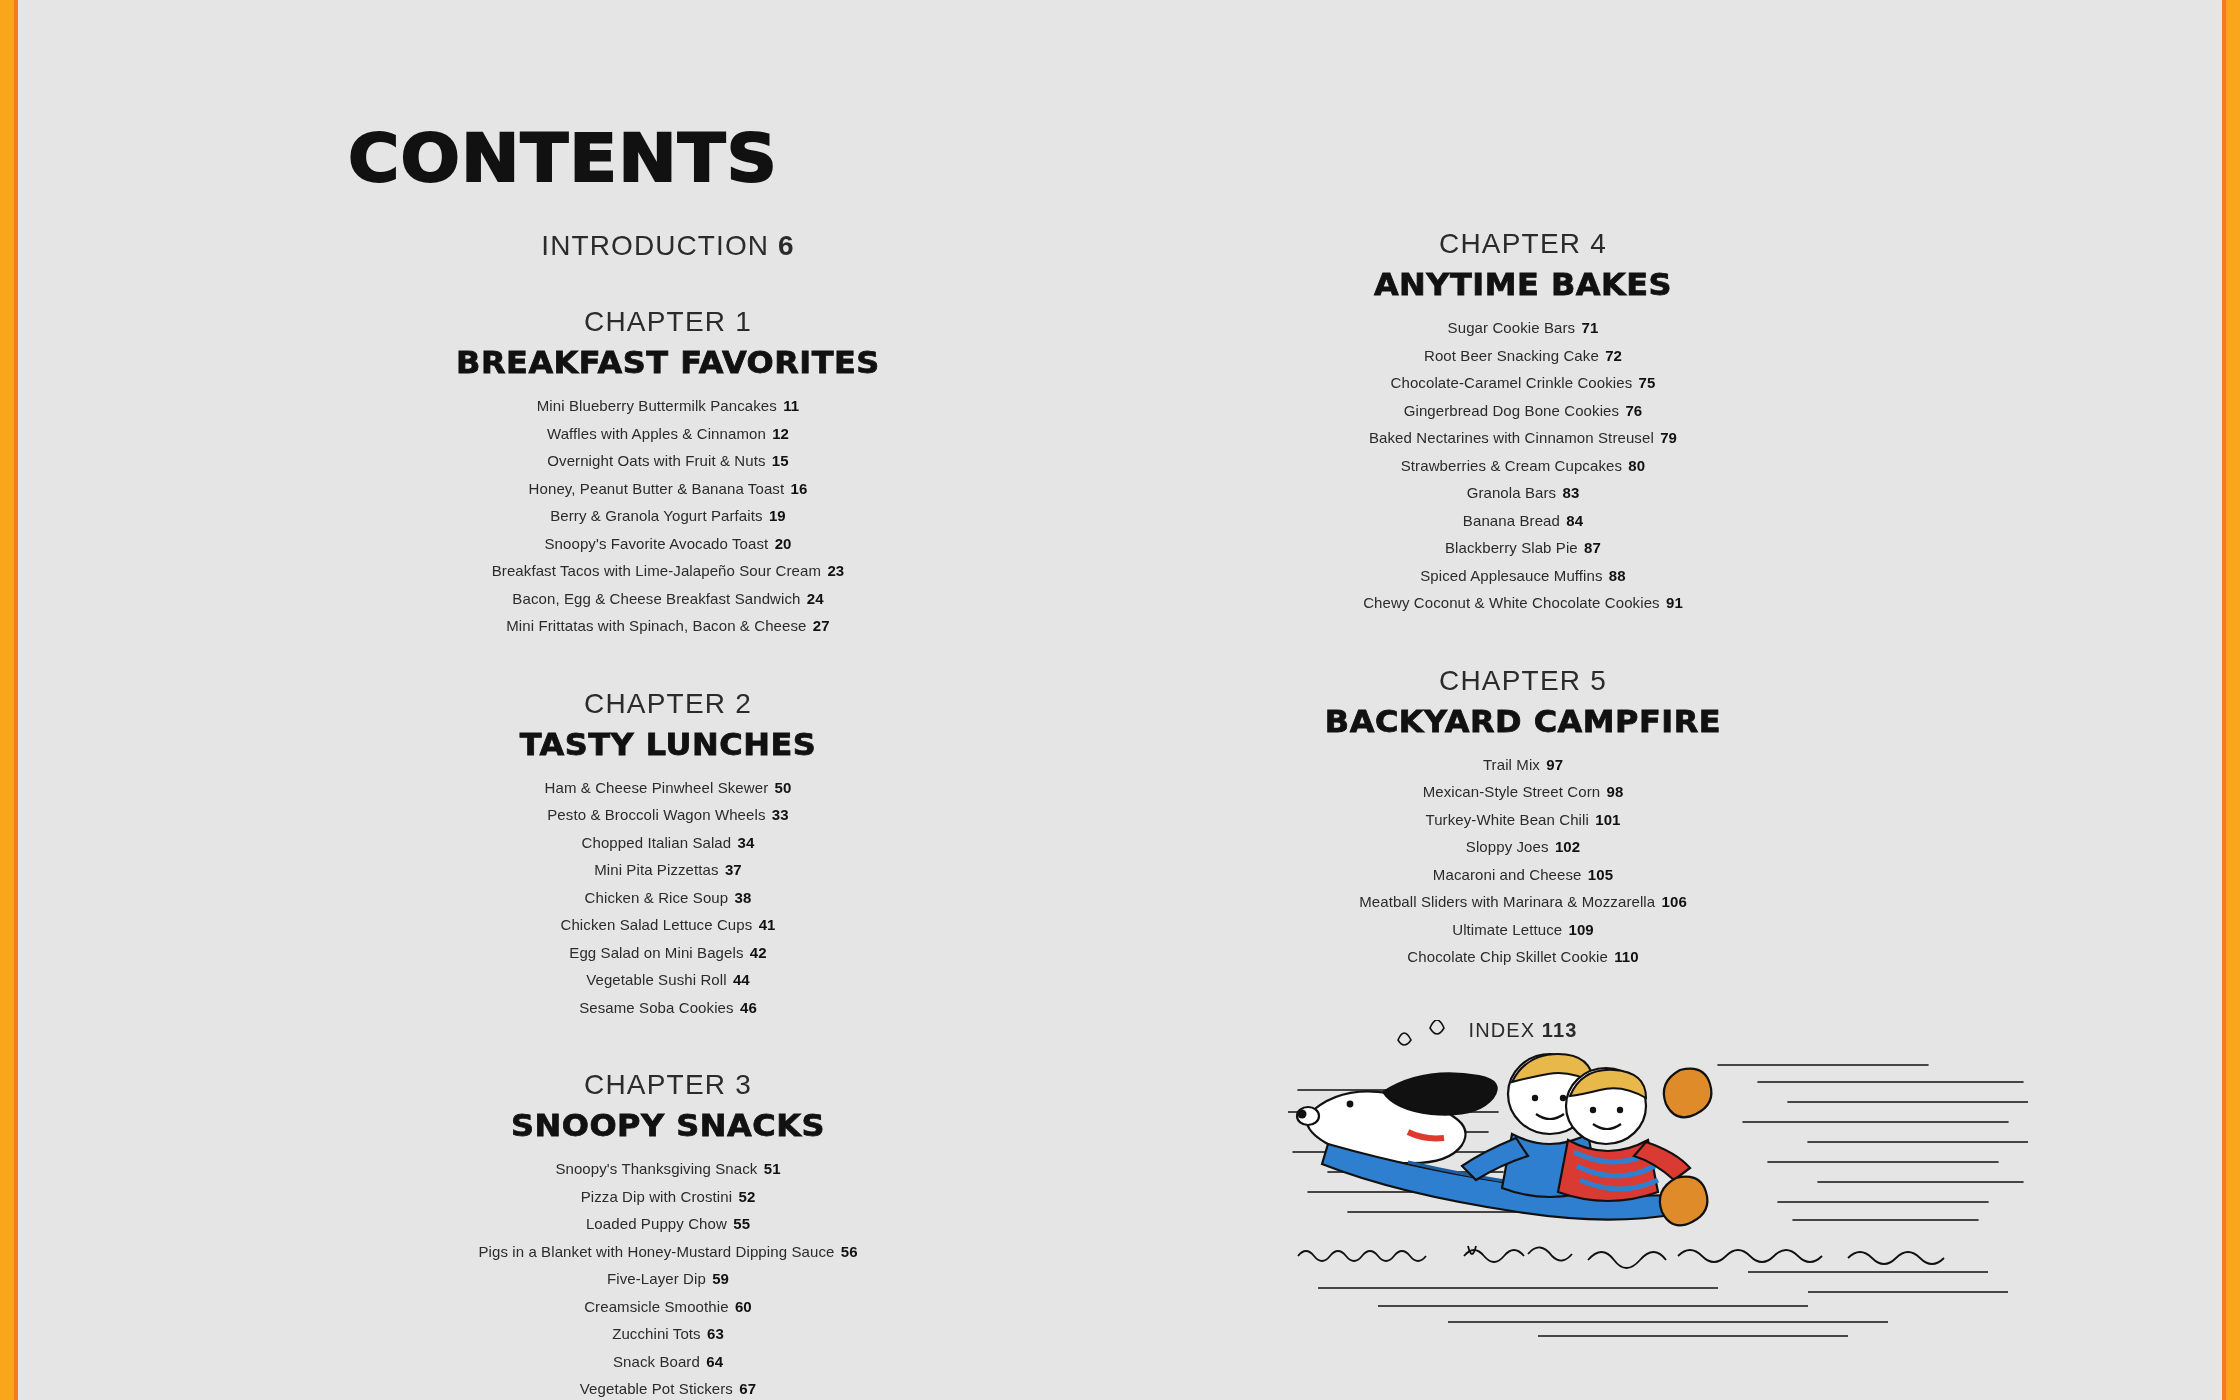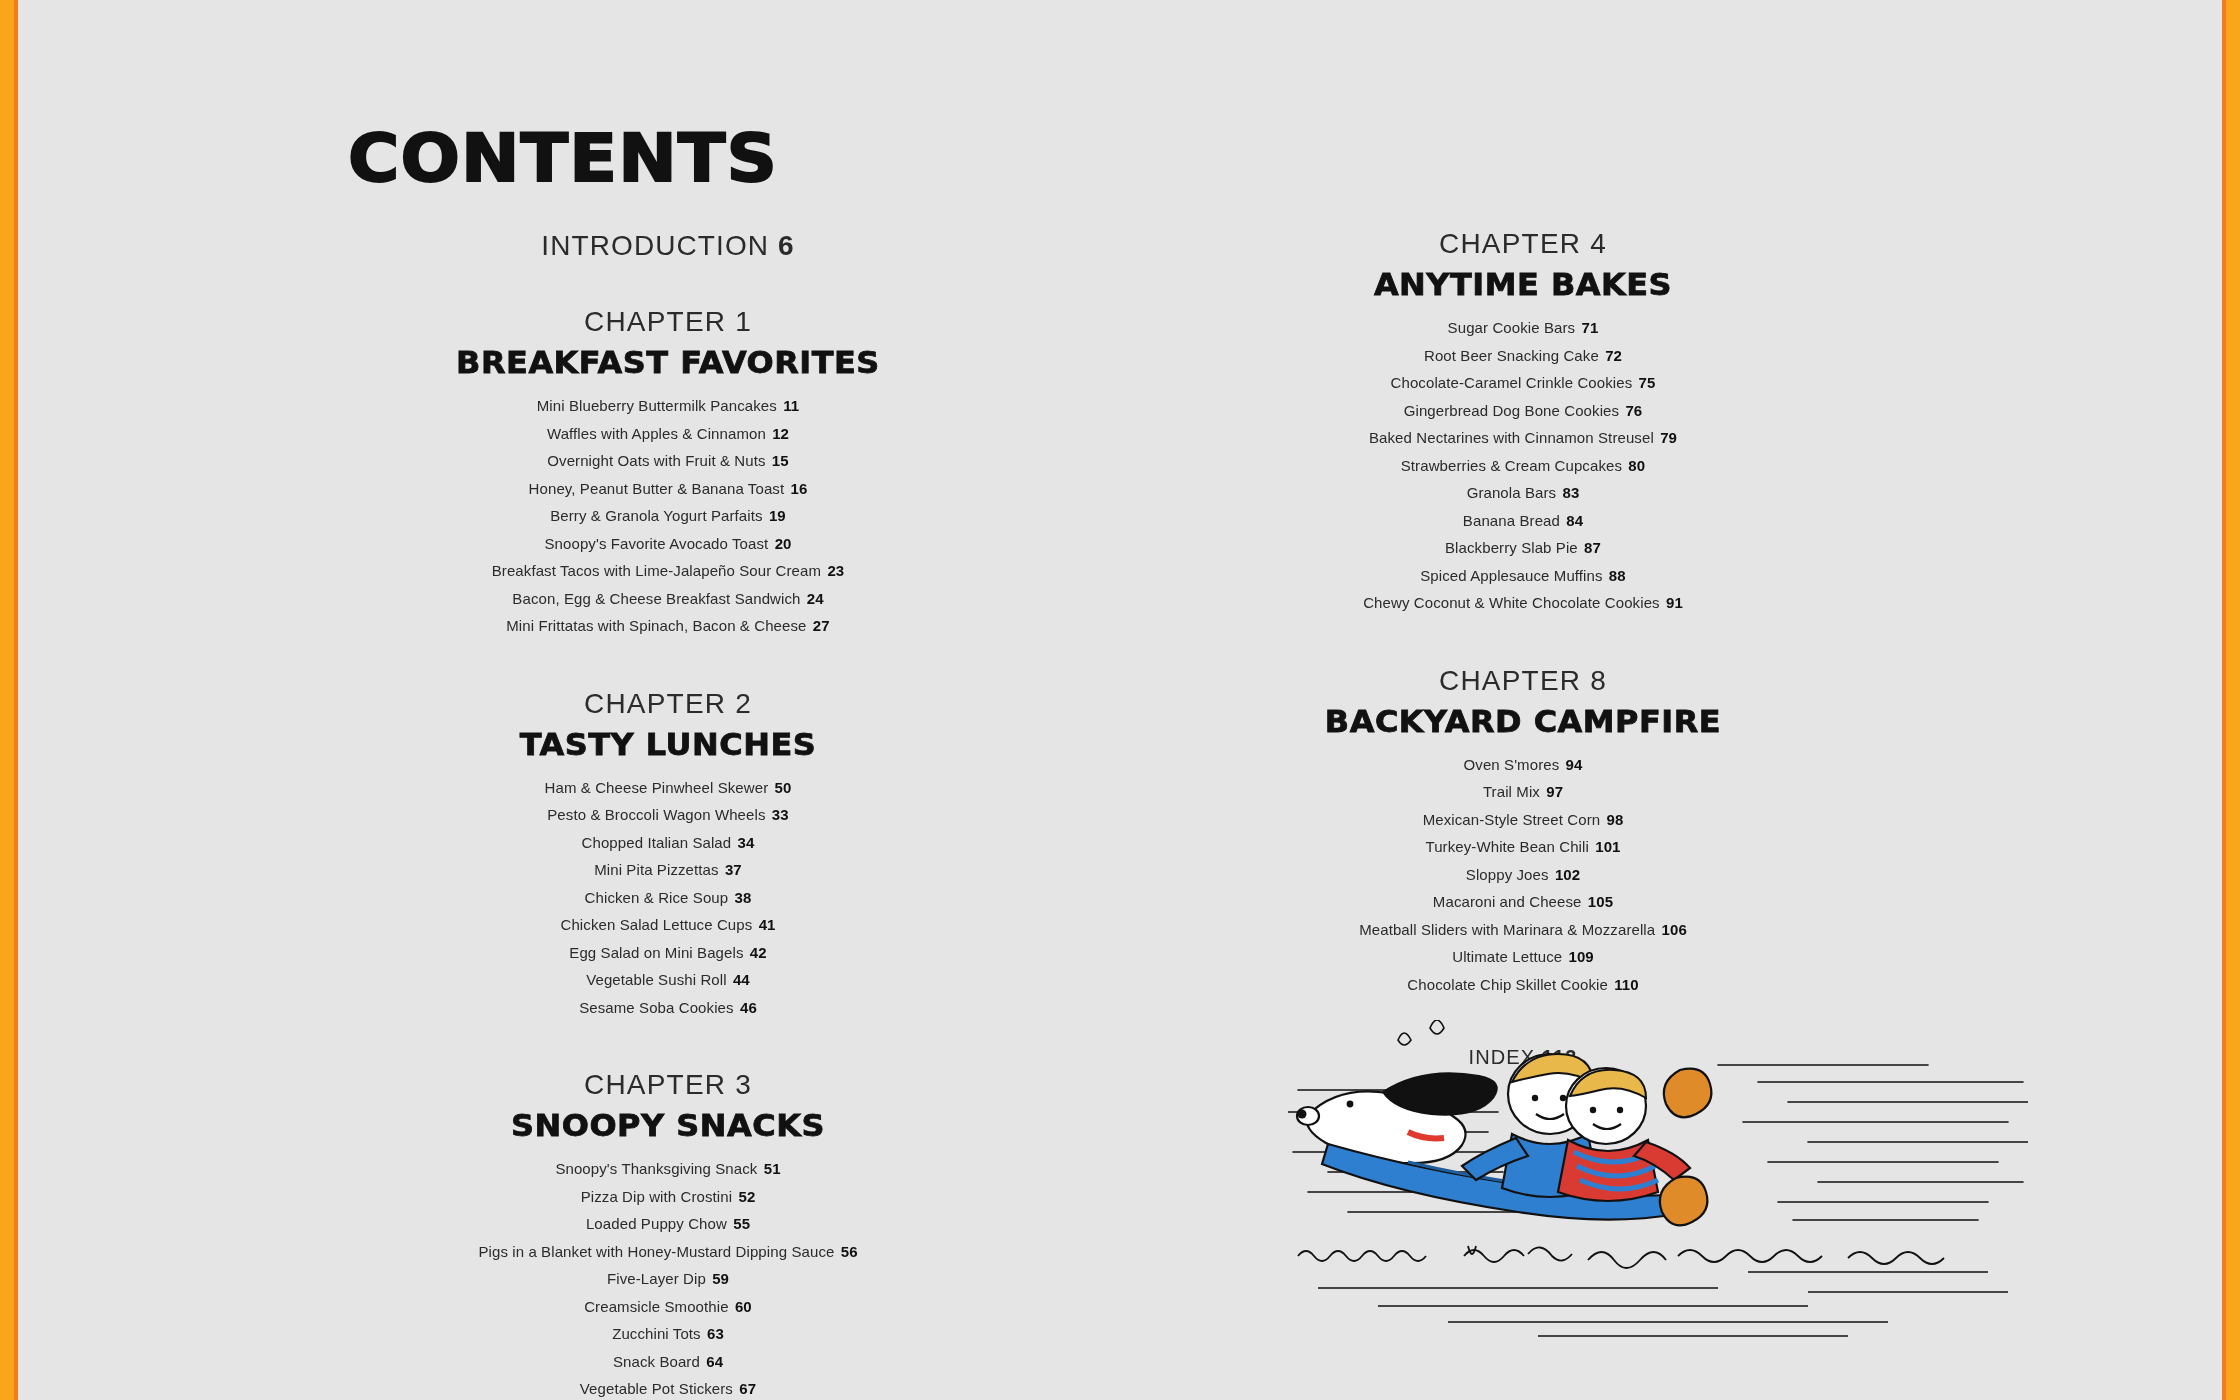--- a/index.html
+++ b/index.html
@@ -205,23 +205,22 @@
         <div class="recipe"><span>Baked Nectarines with Cinnamon Streusel</span> <span class="pg">79</span></div>
         <div class="recipe"><span>Strawberries &amp; Cream Cupcakes</span> <span class="pg">80</span></div>
         <div class="recipe"><span>Granola Bars</span> <span class="pg">83</span></div>
         <div class="recipe"><span>Banana Bread</span> <span class="pg">84</span></div>
         <div class="recipe"><span>Blackberry Slab Pie</span> <span class="pg">87</span></div>
         <div class="recipe"><span>Spiced Applesauce Muffins</span> <span class="pg">88</span></div>
         <div class="recipe"><span>Chewy Coconut &amp; White Chocolate Cookies</span> <span class="pg">91</span></div>
       </div>
 
       <div class="chapter-block">
-        <div class="chapter-label">CHAPTER 8</div>
+        <div class="chapter-label">CHAPTER 5</div>
         <div class="chapter-title">BACKYARD CAMPFIRE</div>
-        <div class="recipe"><span>Oven S'mores</span> <span class="pg">94</span></div>
         <div class="recipe"><span>Trail Mix</span> <span class="pg">97</span></div>
         <div class="recipe"><span>Mexican-Style Street Corn</span> <span class="pg">98</span></div>
         <div class="recipe"><span>Turkey-White Bean Chili</span> <span class="pg">101</span></div>
         <div class="recipe"><span>Sloppy Joes</span> <span class="pg">102</span></div>
         <div class="recipe"><span>Macaroni and Cheese</span> <span class="pg">105</span></div>
         <div class="recipe"><span>Meatball Sliders with Marinara &amp; Mozzarella</span> <span class="pg">106</span></div>
         <div class="recipe"><span>Ultimate Lettuce</span> <span class="pg">109</span></div>
         <div class="recipe"><span>Chocolate Chip Skillet Cookie</span> <span class="pg">110</span></div>
       </div>
 

